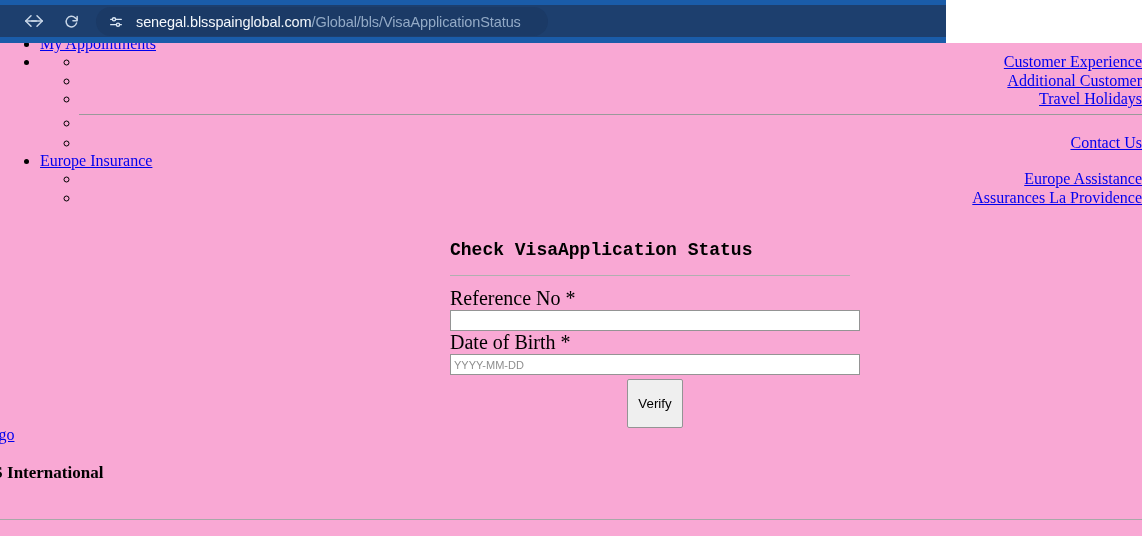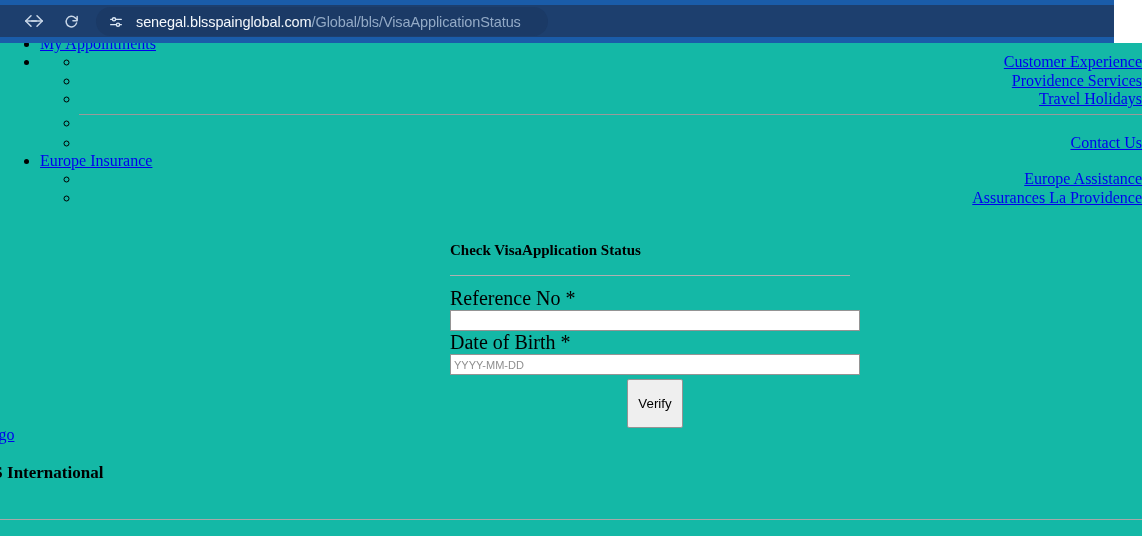--- a/index.html
+++ b/index.html
@@ -14,21 +14,21 @@
     font-family: "Liberation Serif", "DejaVu Serif", serif;
     font-size: 16px;
     color: #000000;
     position: relative;
   }
 
   
   .browser-bar {
     position: absolute;
     top: 0; left: 0;
-    width: 1114px;
+    width: 946px;
     height: 43px;
     background: #1d3f6e;
     overflow: hidden;
   }
   .chrome-strip-top {
     position: absolute;
     top: 0; left: 0;
     width: 1142px;
     height: 5px;
     background: #1a5ca9;
@@ -87,21 +87,21 @@
   .url-host { color: #f4f8fc; }
   .url-path { color: #93aac6; }
 
   
   .page {
     position: absolute;
     top: 43px;
     left: 0;
     width: 1142px;
     height: 493px;
-    background: #14b8a6;
+    background: #f9a8d4;
     overflow: hidden;
   }
 
   a.link {
     color: #0000ee;
     text-decoration: underline;
     cursor: pointer;
   }
 
   ul.nav-root {
@@ -145,23 +145,24 @@
 
   
   .form-block {
     position: absolute;
     left: 450px;
     top: 198px;
     width: 410px;
   }
   .form-title {
     font-weight: bold;
-    font-size: 15px;
+    font-size: 18px;
     margin: 0 0 16px 0;
     line-height: 18px;
+    font-family: Liberation Mono, monospace;
   }
   hr.form-rule {
     border: 0;
     border-top: 1px solid #b0b0b0;
     margin: 0 0 13px 0;
     width: 400px;
   }
   .field-label {
     font-size: 20px;
     line-height: 19px;
@@ -272,21 +273,21 @@
   <ul class="nav-root">
     <li>
       <a class="link">My Appointments</a>
     </li>
     <li>
       <ul class="nav-sub">
         <li>
           <a class="link">Customer Experience</a>
         </li>
         <li>
-          <a class="link">Providence Services</a>
+          <a class="link">Additional Customer</a>
         </li>
         <li>
           <a class="link">Travel Holidays</a>
         </li>
         <li class="rule-item">
           <hr class="nav-rule">
         </li>
         <li>
           <a class="link">Contact Us</a>
         </li>

